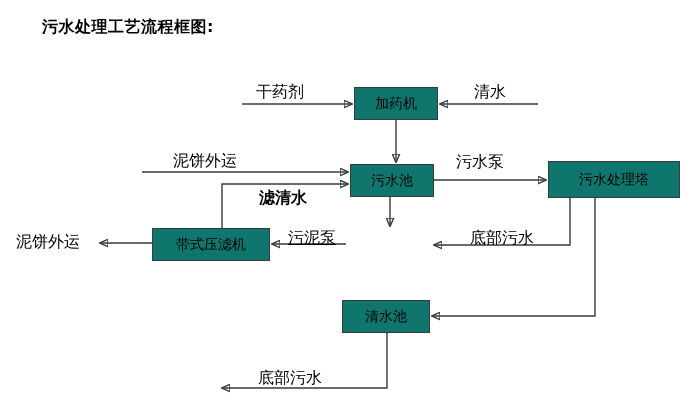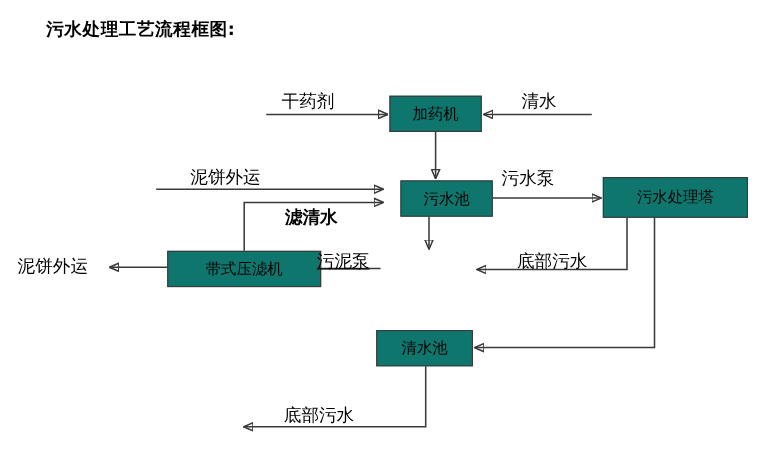--- a/index.html
+++ b/index.html
@@ -91,25 +91,25 @@
 
     <polyline points="570,198 570,245 434,245" marker-end="url(#ah)"></polyline>
 
     <polyline points="595,198 595,316 432,316" marker-end="url(#ah)"></polyline>
 
     <polyline points="387,333 387,388 222,388" marker-end="url(#ah)"></polyline>
   </svg>
 
   <div class="box" style="left:354px;top:87px;width:84px;height:33px;">加药机</div>
 
-  <div class="box" style="left:364px;top:164px;width:84px;height:33px;">污水池</div>
+  <div class="box" style="left:350px;top:164px;width:84px;height:33px;">污水池</div>
 
   <div class="box" style="left:548px;top:161px;width:132px;height:37px;">污水处理塔</div>
 
-  <div class="box" style="left:152px;top:228px;width:140px;height:33px;">带式压滤机</div>
+  <div class="box" style="left:152px;top:228px;width:118px;height:33px;">带式压滤机</div>
 
 
   <div class="box" style="left:342px;top:300px;width:88px;height:33px;">清水池</div>
 
   <div class="lbl" style="left:256px;top:82px;">干药剂</div>
 
   <div class="lbl" style="left:474px;top:82px;">清水</div>
 
   <div class="lbl" style="left:173px;top:151px;">泥饼外运</div>
 

